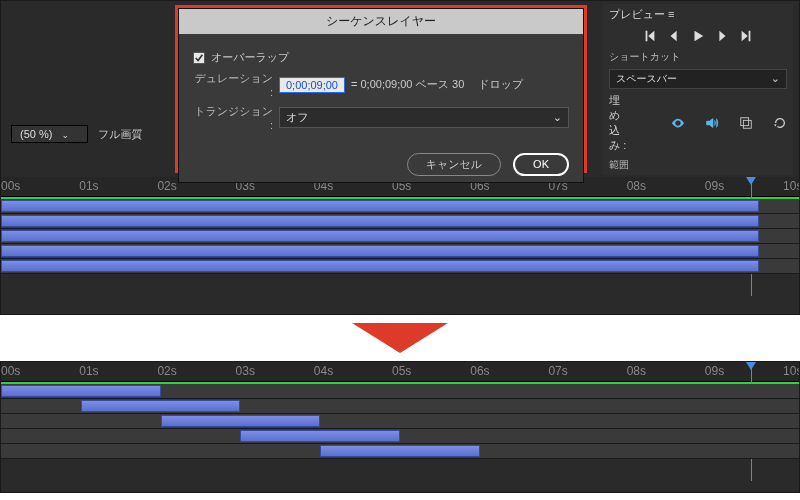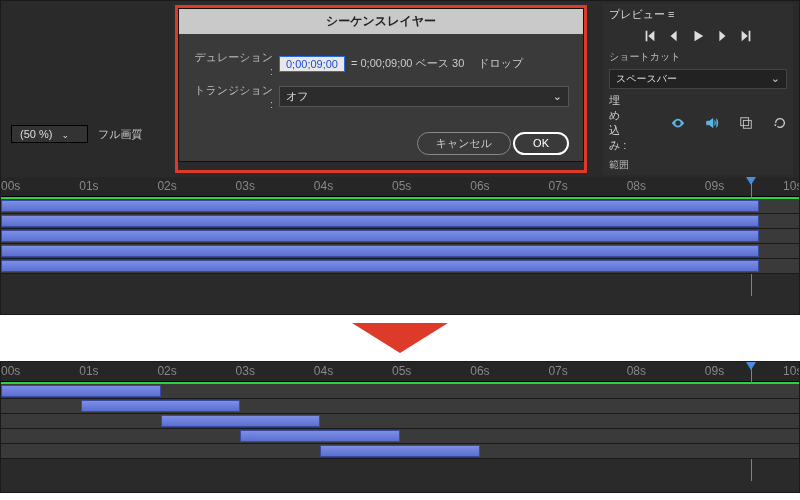--- a/index.html
+++ b/index.html
@@ -22,30 +22,30 @@
   .panel-row { padding: 3px 6px; font-size: 10px; color: #bbb; }
   .sel { display: flex; align-items: flex-start; background: #222; border: 1px solid #444; margin: 2px 6px; padding: 2px 6px; justify-content: space-between; }
   .sel-label { font-size: 10px; color: #ddd; }
   .icon-row { display: flex; gap: 20px; align-items: center; padding: 2px 6px; }
   .chk { display: flex; align-items: center; gap: 4px; padding: 2px 6px; font-size: 10px; }
   .panel .mini-icon { width: 14px; height: 14px; display: inline-flex; align-items: center; justify-content: center; color: #ccc; }
 
   
   .redbox { position: absolute; top: 4px; left: 174px; width: 412px; height: 168px; border: 3px solid #de3a2a; z-index: 10; }
   .dialog { position: absolute; top: 0; left: 0; right: 0; background: #3a3a3a; border: 1px solid #111; }
-  .dlg-title { background: #c9c9c9; color: #222; text-align: center; font-size: 12px; padding: 4px 0; font-weight: 700; }
+  .dlg-title { background: #c9c9c9; color: #222; text-align: center; font-size: 12px; padding: 4px 0; font-weight: 400; }
   .dlg-body { padding: 10px 14px; }
   .dlg-row { display: flex; align-items: center; gap: 6px; margin: 6px 0; font-size: 11px; color: #ccc; }
   .dlg-label { width: 80px; text-align: right; color: #bbb; }
   .chkbox { width: 12px; height: 12px; background: #e8e8e8; border: 1px solid #555; display: inline-flex; align-items: center; justify-content: center; }
   .chkbox svg { width: 10px; height: 10px; }
   .dur-field { background: #e8e8e8; color: #1a4fd4; border: 1px solid #2a6ae6; padding: 1px 6px; font-size: 11px; }
   .eq-text { color: #ccc; }
   .trans-sel { flex: 1; background: #2c2c2c; border: 1px solid #555; padding: 2px 6px; color: #ddd; display: flex; justify-content: space-between; align-items: center; }
-  .dlg-buttons { display: flex; gap: 2px; justify-content: flex-end; padding: 6px 14px 6px; }
+  .dlg-buttons { display: flex; gap: 12px; justify-content: flex-end; padding: 6px 14px 6px; }
   .btn { border-radius: 14px; padding: 3px 18px; font-size: 11px; background: #3a3a3a; cursor: pointer; }
   .btn-cancel { border: 1px solid #888; color: #ccc; }
   .btn-ok { border: 2px solid #fff; color: #fff; }
 
   
   .timeline { position: absolute; left: 0; right: 0; }
   .ruler { height: 20px; background: #262626; position: relative; border-bottom: 1px solid #000; }
   .ruler .tick { position: absolute; top: 2px; font-size: 12px; color: #888; }
   .ruler .playhead { position: absolute; top: 0; width: 0; height: 0; border-left: 5px solid transparent; border-right: 5px solid transparent; border-top: 8px solid #4a8de0; }
   .ruler .playline { position: absolute; top: 0; bottom: -100px; width: 1px; background: #4a8de0; }
@@ -120,20 +120,28 @@
           </svg>
       </span>
     </div>
     <div class="panel-row">範囲</div>
   </div>
 
   <div class="redbox">
     <div class="dialog">
       <div class="dlg-title">シーケンスレイヤー</div>
       <div class="dlg-body">
+        <div class="dlg-row">
+          <span class="chkbox">
+            <svg viewBox="0 0 12 12">
+                <path d="M2 6l3 3 5-7" stroke="#333" stroke-width="2" fill="none"></path>
+              </svg>
+          </span>
+          <span>オーバーラップ</span>
+        </div>
         <div class="dlg-row">
           <span class="dlg-label">デュレーション :</span>
           <span class="dur-field">0;00;09;00</span>
           <span class="eq-text">= 0;00;09;00 ベース 30</span>
           <span style="margin-left:8px">ドロップ</span>
         </div>
         <div class="dlg-row">
           <span class="dlg-label">トランジション :</span>
           <div class="trans-sel">
             <span>オフ</span>

